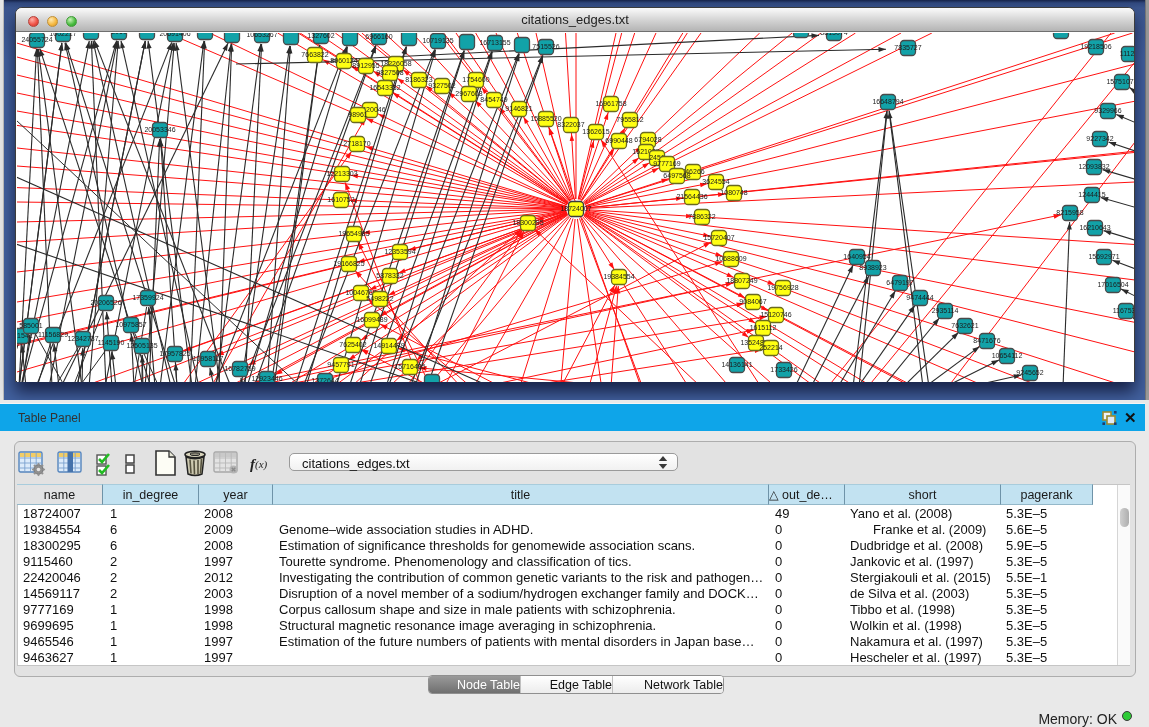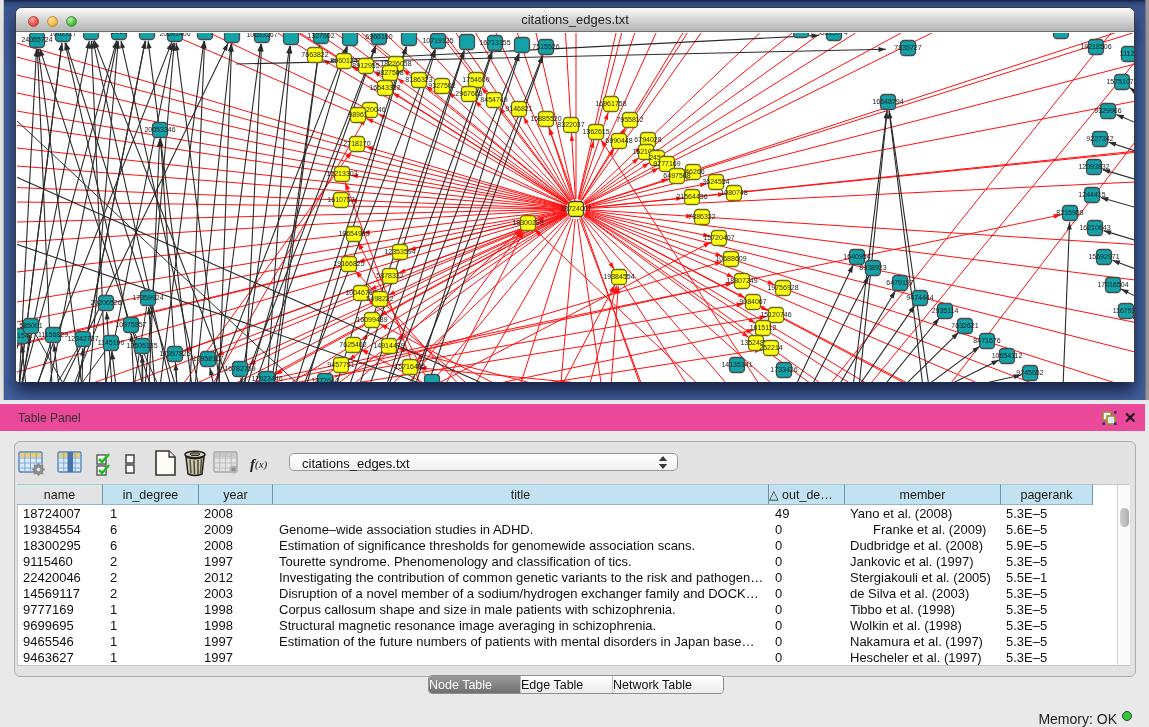--- a/index.html
+++ b/index.html
@@ -2,34 +2,34 @@
 <html><head><meta charset="utf-8"><style>
 *{margin:0;padding:0;box-sizing:border-box}
 body{width:1149px;height:727px;overflow:hidden;font-family:"Liberation Sans",sans-serif;background:#e8e8e8;position:relative}
 #desktop{position:absolute;left:4px;top:0;width:1141px;height:400px;background:linear-gradient(#17244a 0,#31497e 3px,#3c568f 8px,#42619f 60px,#42619f 100%)}
 #win{position:absolute;left:15px;top:7px;width:1120px;height:375px;border-radius:7px 7px 0 0;box-shadow:0 10px 16px rgba(0,0,25,.65);border:1px solid #3c3c3c;background:#fff}
 #titlebar{position:absolute;left:0;top:0;width:100%;height:24px;border-radius:6px 6px 0 0;background:linear-gradient(#fbfbfb,#d2d2d2 55%,#b4b4b4);border-bottom:1px solid #6f6f6f}
 #titlebar .t{position:absolute;width:100%;text-align:center;top:4px;font-size:13px;color:#222}
 .tl{position:absolute;top:8px;width:11px;height:11px;border-radius:50%}
 #canvas{position:absolute;left:1px;top:25px;width:1117px;height:349px;background:#fff;overflow:hidden}
 #tpanel{position:absolute;left:0;top:400px;width:1149px;height:327px;background:#e9e9e9}
-#tptitle{position:absolute;left:0;top:3px;width:1145px;height:28px;background:#ec4899;border-top:1px solid #f5f5f5}
+#tptitle{position:absolute;left:0;top:3px;width:1145px;height:28px;background:#0ea5e9;border-top:1px solid #f5f5f5}
 #tptitle .t{position:absolute;left:18px;top:7px;font-size:12px;color:#333}
 #xicon{position:absolute;left:1124px;top:409px;font-size:15px;font-weight:bold;color:#111}
 #container{position:absolute;left:14px;top:441px;width:1122px;height:236px;background:#e2e2e2;border:1px solid #adadad;border-radius:6px}
 #combo{position:absolute;left:289px;top:453px;width:389px;height:18px;background:linear-gradient(#fff,#f1f1f1);border:1px solid #9a9a9a;border-radius:5px}
 #combo .t{position:absolute;left:12px;top:2px;font-size:13px;color:#111}
 #tablewrap{position:absolute;left:17px;top:484px;width:1113px;height:182px;background:#fff;border:1px solid #c5c5c5}
 .hcell{position:absolute;top:484px;height:21px;background:#c2e2f1;border-right:1px solid #6f93a8;border-top:1px solid #a8ccdc;border-bottom:1px solid #94b8c9;font-size:12.5px;color:#1a1a1a;text-align:center;line-height:20px}
 .trow{position:absolute;left:17px;width:1100px;height:16px;font-size:13px;color:#101010}
 .trow span{position:absolute;top:0;white-space:nowrap;line-height:16px}
 #vsb{position:absolute;left:1117px;top:485px;width:13px;height:180px;background:#fafafa;border-left:1px solid #d5d5d5}
 #vsb .th{position:absolute;left:1.5px;top:23px;width:9px;height:19px;border-radius:5px;background:linear-gradient(90deg,#cfcfcf,#aeaeae)}
 #tabs{position:absolute;left:428px;top:675px;height:19px;border:1px solid #8f8f8f;border-radius:4px;overflow:hidden;display:flex;background:#fff}
-#tabs div{font-size:12.5px;line-height:18px;text-align:left}
+#tabs div{font-size:12.5px;line-height:18px;text-align:right}
 #tabs .sel{background:linear-gradient(#9a9a9a,#6f6f6f);color:#fff;width:91px}
 #tabs .n{background:linear-gradient(#fff,#ececec);color:#111;border-left:1px solid #c0c0c0;width:92px}
 #status{position:absolute;right:32px;top:711px;font-size:14px;color:#222}
 #statusdot{position:absolute;left:1122px;top:711px;width:10px;height:10px;border-radius:50%;background:#2ecb36;border:1px solid #3a3a3a}
 #lstrip{position:absolute;left:0;top:0;width:4px;height:400px;background:#e6e6e6;border-right:1px solid #bdbdbd}
 #rstrip{position:absolute;left:1145px;top:0;width:4px;height:727px;background:#9a9a9a;border-left:1px solid #777}
 </style></head><body>
 <div id="desktop"></div>
 <div id="lstrip"></div>
 <div id="rstrip"></div>
@@ -765,21 +765,21 @@
       <polygon points="5,0 9.2,5 0.8,5" fill="#3a3a3a"></polygon>
       <polygon points="5,13 9.2,8 0.8,8" fill="#3a3a3a"></polygon>
     </svg>
   </div>
 <div id="tablewrap"></div>
 <div class="hcell" style="left:17px;width:86px;background:#e2e3e4;">name</div>
 <div class="hcell" style="left:103px;width:96px">in_degree</div>
 <div class="hcell" style="left:199px;width:74px">year</div>
 <div class="hcell" style="left:273px;width:496px">title</div>
 <div class="hcell" style="left:769px;width:76px;text-align:left"><span style="">△ out_de…</span></div>
-<div class="hcell" style="left:845px;width:156px">member</div>
+<div class="hcell" style="left:845px;width:156px">short</div>
 <div class="hcell" style="left:1001px;width:92px">pagerank</div>
 <div class="trow" style="top:506px">
     <span style="left:6px">18724007</span>
     <span style="left:93px">1</span>
     <span style="left:187px">2008</span>
     <span style="left:758px">49</span>
     <span style="left:833px">Yano et al. (2008)</span>
     <span style="left:989px">5.3E–5</span>
   </div>
 <div class="trow" style="top:522px">
@@ -808,21 +808,21 @@
     <span style="left:758px">0</span>
     <span style="left:833px">Jankovic et al. (1997)</span>
     <span style="left:989px">5.3E–5</span>
   </div>
 <div class="trow" style="top:570px">
     <span style="left:6px">22420046</span>
     <span style="left:93px">2</span>
     <span style="left:187px">2012</span>
     <span style="left:262px">Investigating the contribution of common genetic variants to the risk and pathogen…</span>
     <span style="left:758px">0</span>
-    <span style="left:833px">Stergiakouli et al. (2005)</span>
+    <span style="left:833px">Stergiakouli et al. (2015)</span>
     <span style="left:989px">5.5E–1</span>
   </div>
 <div class="trow" style="top:586px">
     <span style="left:6px">14569117</span>
     <span style="left:93px">2</span>
     <span style="left:187px">2003</span>
     <span style="left:262px">Disruption of a novel member of a sodium/hydrogen exchanger family and DOCK…</span>
     <span style="left:758px">0</span>
     <span style="left:833px">de Silva et al. (2003)</span>
     <span style="left:989px">5.3E–5</span>

